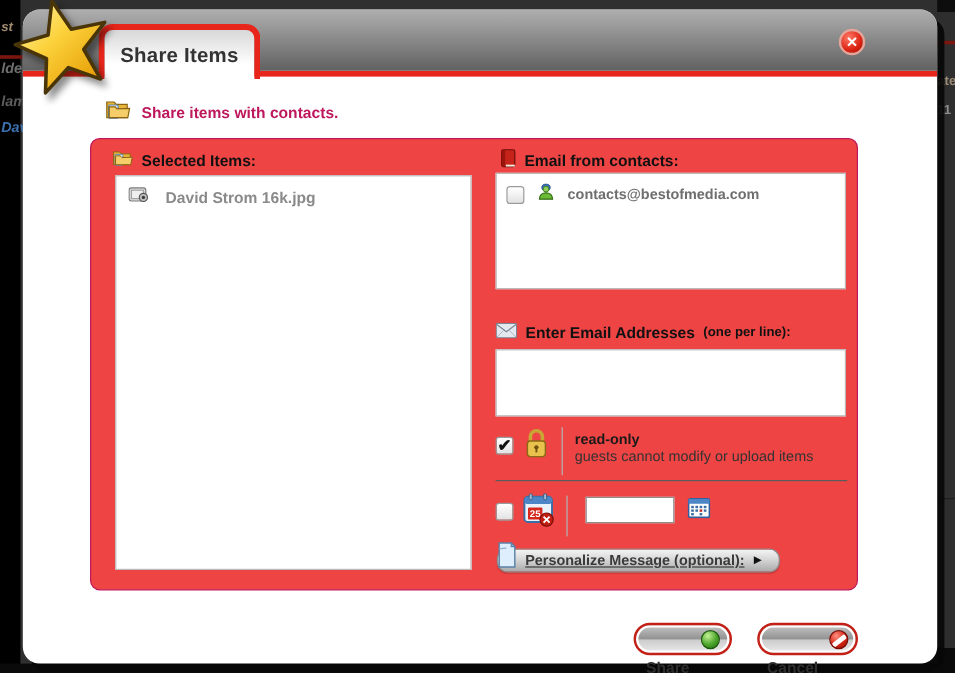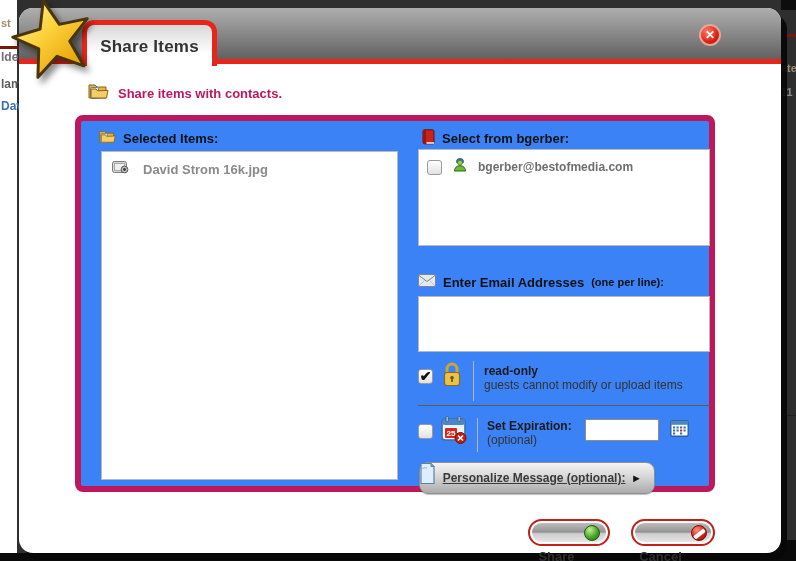--- a/index.html
+++ b/index.html
@@ -1,21 +1,21 @@
 <!DOCTYPE html>
 <html><head>
 <meta charset="utf-8">
 <style>
   * { margin:0; padding:0; box-sizing:border-box; }
   html,body { width:796px; height:561px; overflow:hidden; background:#2f2f2f;
     font-family:"Liberation Sans", sans-serif; }
   .stage { position:relative; width:796px; height:561px; }
 
   
-  .bg-left { position:absolute; left:0; top:0; width:17px; height:561px; background:#ffffff; }
+  .bg-left { position:absolute; left:0; top:0; width:17px; height:561px; background:#000000;font-style:italic; }
   .bg-frag { position:absolute; left:1px; font-weight:bold; font-size:12px; white-space:nowrap; overflow:hidden; width:18px; }
   .frag-st   { top:17px; color:#a08a6e; font-size:11px; }
   .frag-lder { top:50px; color:#6f6f6f; }
   .frag-lam  { top:77px; color:#5d5d5d; }
   .frag-davi { top:99px; color:#3b6fae; }
   .bg-redline-l { position:absolute; left:0; top:46px; width:19px; height:3px; background:#7c1710; }
   .bg-right { position:absolute; left:781px; top:0; width:15px; height:561px; background:#2e2e2e; }
   .bg-right .topblack { position:absolute; top:0; left:0; width:15px; height:10px; background:#0d0d0d; }
   .bg-redline-r { position:absolute; left:0; top:34px; width:15px; height:3px; background:#7c1710; }
   .frag-ate { position:absolute; top:62px; left:0; color:#9b8a74; font-size:11px; font-weight:bold; }
@@ -42,21 +42,21 @@
 
   
   .star { position:absolute; left:-9px; top:-10px; z-index:6; filter:drop-shadow(4px 5px 3px rgba(0,0,0,0.45)); }
 
   
   .intro-row { position:absolute; left:68px; top:74px; display:flex; align-items:center; gap:9px; }
   .intro-text { font-size:13px; font-weight:bold; color:#be185d; }
 
   
   .panel { position:absolute; left:56px; top:107px; width:640px; height:377px;
-    border:6px solid #be185d; border-radius:8px; background:#3b82f6; }
+    border:1px solid #be185d; border-radius:8px; background:#ef4444; }
 
   .sec-label { position:absolute; display:flex; align-items:center; gap:7px;
     font-size:13px; font-weight:bold; color:#111; }
   .lbl-selected { left:17px; top:8px; }
   .lbl-contacts { left:341px; top:8px; }
   .lbl-email    { left:337px; top:153px; }
   .sub { font-size:11px; }
 
   .listbox { position:absolute; left:20px; top:30px; width:297px; height:329px;
     border:1px solid #b9b9b9; background:#fff; overflow:hidden; }
@@ -81,21 +81,21 @@
   .ro-title { font-size:12px; font-weight:bold; color:#1a1a1a; padding-top:3px; }
   .ro-desc  { font-size:12px; color:#333; }
   .hr-line { position:absolute; left:337px; top:284px; width:293px; height:1px; background:#5a5a5a; }
 
   .exp-row { position:absolute; left:337px; top:294px; display:flex; align-items:flex-start; gap:7px; }
   .exp-title { font-size:12px; font-weight:bold; color:#1a1a1a; padding-top:4px; }
   .exp-note { font-size:12px; color:#333; }
   .exp-input { width:74px; height:22px; border:1px solid #8d8d8d; margin:4px 4px 0 6px;
     font-family:"Liberation Sans",sans-serif; font-size:12px; padding:0 4px; }
 
-  .personalize-btn { position:absolute; left:338px; top:341px; width:236px; height:32px;
+  .personalize-btn { position:absolute; left:338px; top:341px; width:236px; height:20px;
     border:1px solid #8f8f8f; border-radius:9px;
     background:linear-gradient(#f4f4f4,#d7d7d7 45%,#ababab);
     display:flex; align-items:center; cursor:pointer; box-shadow:0 1px 1px rgba(0,0,0,0.25); }
   .personalize-btn .note { margin:-4px 0 0 -3px; }
   .personalize-label { flex:1; text-align:center; font-size:12px; font-weight:bold; color:#3a3a3a; text-decoration:underline; }
   .play { color:#111; font-size:11px; margin-right:12px; }
 
   
   .pill-btn { position:absolute; top:511px; height:27px; border-radius:14px;
     border:2px solid #c32017; box-shadow:inset 0 0 0 2px #fff;
@@ -199,34 +199,34 @@
       </div>
 
       <div class="sec-label lbl-contacts">
         <span>
           <svg width="13" height="16" viewBox="0 0 13 16">
             <rect x="1" y="0.8" width="11" height="14" rx="1.5" fill="#c6231a" stroke="#6e0e08"></rect>
             <rect x="1" y="0.8" width="3" height="14" rx="1" fill="#9c150d"></rect>
             <rect x="4.5" y="13.2" width="7.5" height="1.6" fill="#f2e9d8"></rect>
           </svg>
         </span>
-        <span>Select from bgerber:</span>
+        <span>Email from contacts:</span>
       </div>
 
       <div class="contacts-box">
         <div class="contact-row">
           <span class="checkbox"></span>
           <span>
             <svg width="16" height="16" viewBox="0 0 16 16">
               <path d="M4.5 4.5 a3.5 3 0 0 1 7 0 l-0.5 1.5 h-6 z" fill="#3a77c2" stroke="#1e4a80" stroke-width="0.8"></path>
               <circle cx="8" cy="5.6" r="2.4" fill="#8fce5a" stroke="#3f7d1d" stroke-width="0.8"></circle>
               <path d="M2.5 14 c0-3.4 2.4-5.3 5.5-5.3 s5.5 1.9 5.5 5.3 z" fill="#6cbb35" stroke="#2f6a12" stroke-width="1"></path>
             </svg>
           </span>
-          <span class="contact-email">bgerber@bestofmedia.com</span>
+          <span class="contact-email">contacts@bestofmedia.com</span>
         </div>
       </div>
 
       <div class="sec-label lbl-email">
         <span>
           <svg width="18" height="13" viewBox="0 0 18 13">
             <rect x="0.5" y="0.5" width="17" height="12" rx="1.5" fill="#e4e9ef" stroke="#7a8694"></rect>
             <path d="M1 1.5 L9 7.5 L17 1.5" fill="none" stroke="#7a8694" stroke-width="1"></path>
             <path d="M1 12 L6.5 6.5 M17 12 L11.5 6.5" fill="none" stroke="#aab4c0" stroke-width="0.8"></path>
           </svg>
@@ -266,24 +266,20 @@
             <rect x="2" y="4" width="23" height="6" rx="3" fill="#4d86c6"></rect>
             <rect x="6" y="1.5" width="2.5" height="5" rx="1" fill="#9db8d4" stroke="#33567c" stroke-width="0.7"></rect>
             <rect x="18" y="1.5" width="2.5" height="5" rx="1" fill="#9db8d4" stroke="#33567c" stroke-width="0.7"></rect>
             <rect x="5" y="13" width="12" height="10" rx="1" fill="#d8281c"></rect>
             <text x="11" y="21" font-size="8" font-weight="bold" fill="#ffffff" text-anchor="middle" font-family="Liberation Sans,sans-serif">25</text>
             <circle cx="20.5" cy="23" r="5.5" fill="#c21e12" stroke="#7c0e05"></circle>
             <path d="M18 20.5 L23 25.5 M23 20.5 L18 25.5" stroke="#ffffff" stroke-width="1.6"></path>
           </svg>
         </span>
         <span class="vline" style="height:34px;margin-top:3px"></span>
-        <span>
-          <div class="exp-title">Set Expiration:</div>
-          <div class="exp-note">(optional)</div>
-        </span>
         <input class="exp-input" type="text" aria-label="Set Expiration:" style="">
         <span style="margin-top:5px">
           <svg width="19" height="17" viewBox="0 0 19 17">
             <rect x="0.8" y="0.8" width="17.4" height="15.4" rx="1.5" fill="#ffffff" stroke="#2f5f9e" stroke-width="1.4"></rect>
             <rect x="0.8" y="0.8" width="17.4" height="4" fill="#4d86c6"></rect>
             <g fill="#3a6ea5">
               <rect x="3" y="6.5" width="2.2" height="2"></rect>
                 <rect x="6.5" y="6.5" width="2.2" height="2"></rect>
                 <rect x="10" y="6.5" width="2.2" height="2"></rect>
                 <rect x="13.5" y="6.5" width="2.2" height="2"></rect>

